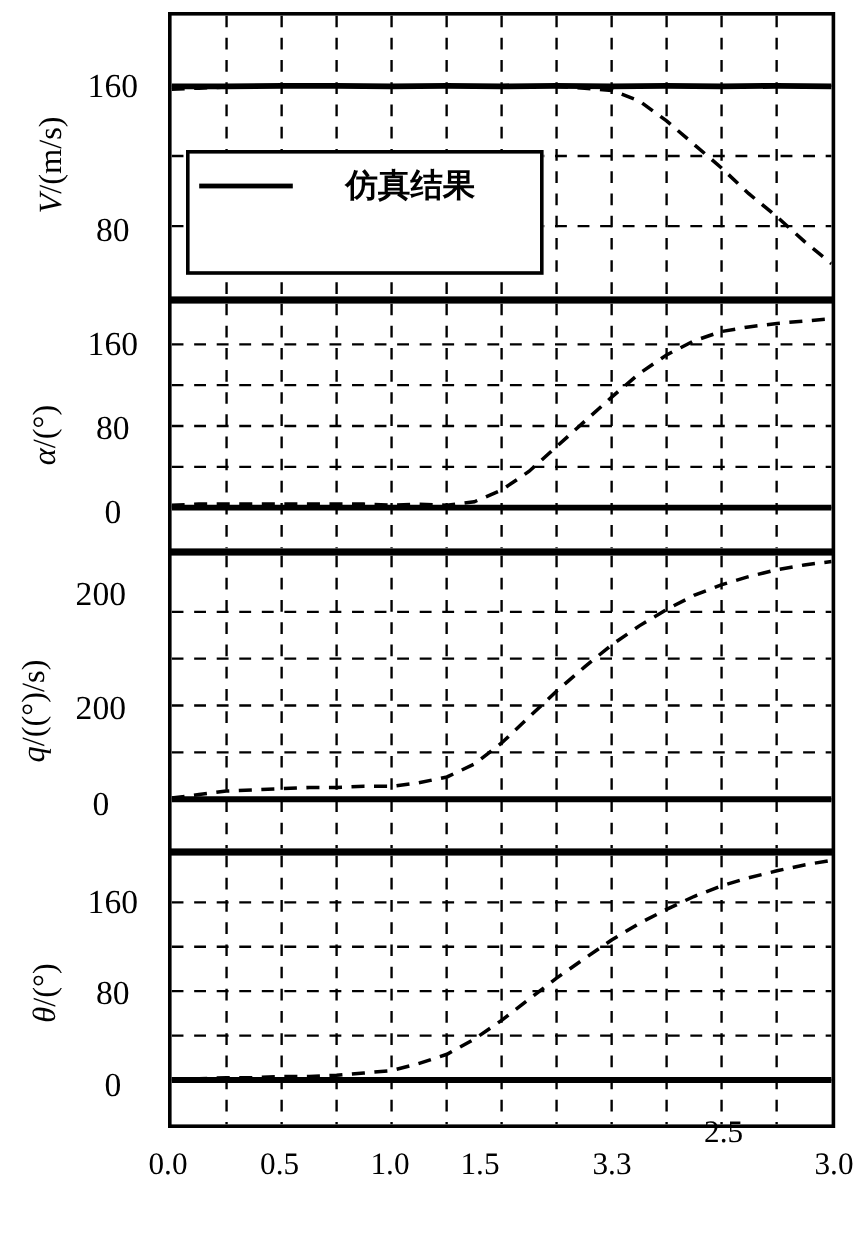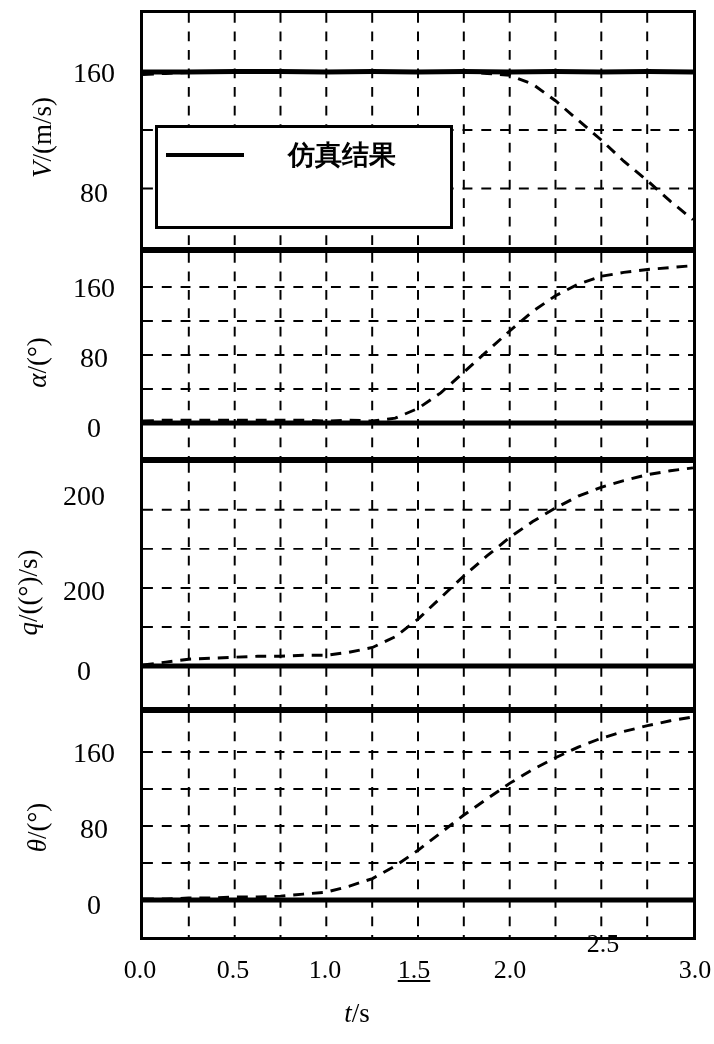--- a/index.html
+++ b/index.html
@@ -254,22 +254,19 @@
   <div class="ytick" style="left:58px; top:737px; width:72px;">160</div>
   <div class="ytick" style="left:58px; top:813px; width:72px;">80</div>
   <div class="ytick" style="left:58px; top:889px; width:72px;">0</div>
   <div class="ylabel" style="left:-43px; top:812px; width:160px; text-align:center; transform:rotate(-90deg);">
     <i>θ</i><span>/(°)</span>
   </div>
 
   <div class="xtick" style="left:100px; top:955px; width:80px;">0.0</div>
   <div class="xtick" style="left:193px; top:955px; width:80px;">0.5</div>
   <div class="xtick" style="left:285px; top:955px; width:80px;">1.0</div>
-  <div class="xtick" style="left:374px; top:955px; width:80px;text-decoration:underline;">1.5</div>
-  <div class="xtick" style="left:470px; top:955px; width:80px;">2.0</div>
+  <div class="xtick" style="left:360px; top:955px; width:80px;">1.5</div>
+  <div class="xtick" style="left:470px; top:955px; width:80px;">3.3</div>
   <div class="xtick" style="left:563px; top:929px; width:80px;">2.5</div>
   <div class="xtick" style="left:655px; top:955px; width:80px;">3.0</div>
 
-  <div class="xlabel" style="left:0px; top:998px; width:714px; text-align:center;">
-    <i>t</i><span>/s</span>
-  </div>
 
 </div>
 
 </body></html>

